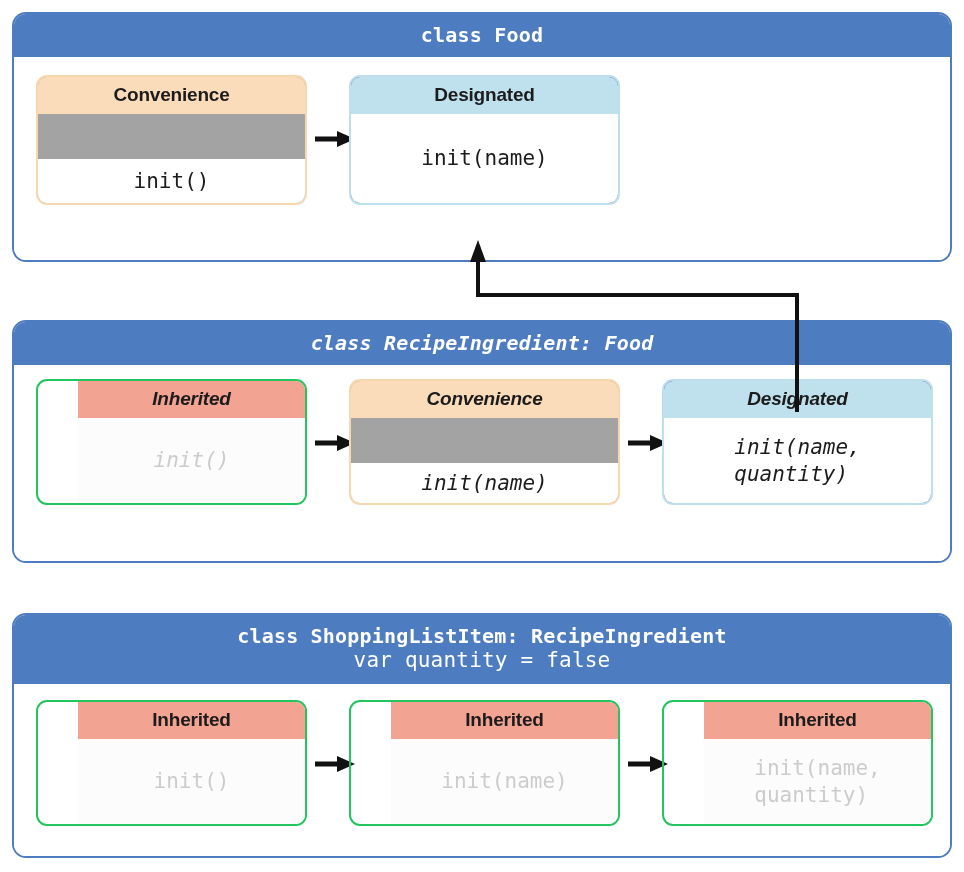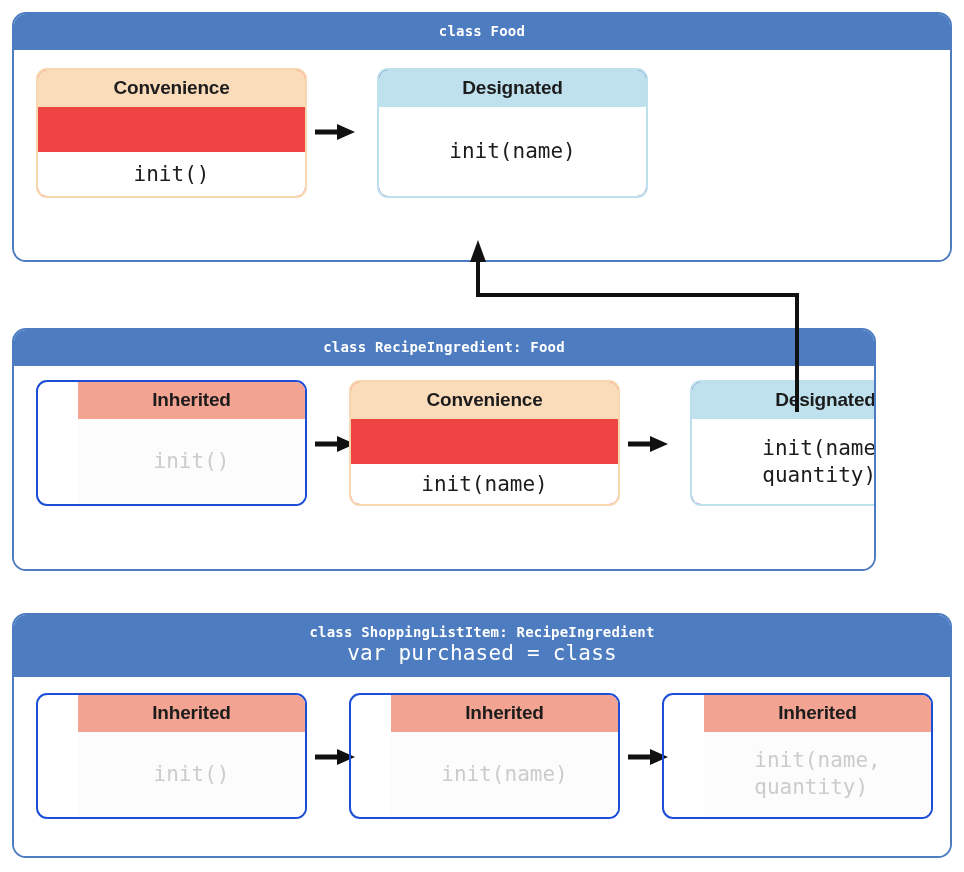--- a/index.html
+++ b/index.html
@@ -34,21 +34,21 @@
 
   .class-header {
     background: #4d7cc0;
     color: #ffffff;
     text-align: center;
     font-family: "DejaVu Sans Mono", "Liberation Mono", monospace;
     padding: 9px 8px 10px 8px;
     line-height: 1.22;
   }
   .class-title {
-    font-size: 14px;
+    font-size: 20px;
     font-weight: bold;
     letter-spacing: 0.2px;
     white-space: nowrap;
   }
   .class-subtitle {
     font-size: 21px;
     font-weight: normal;
     letter-spacing: 0.2px;
     white-space: nowrap;
   }
@@ -85,28 +85,28 @@
     justify-content: center;
     text-align: left;
     font-family: "DejaVu Sans Mono", "Liberation Mono", monospace;
     font-size: 21px;
     line-height: 1.28;
     color: #1c1c1c;
     white-space: pre-line;
   }
 
   
-  .kind-convenience { border: 2px solid #f7d7b0; background: #ef4444; gap: 45px; }
+  .kind-convenience { border: 2px solid #f7d7b0; background: #a3a3a3; gap: 45px; }
   .kind-convenience .init-head { background: #fadcba; }
 
-  .kind-designated  { border: 2px solid #bde0ed; background: #4c1d95; margin-left: 28px; }
+  .kind-designated  { border: 2px solid #bde0ed; background: #4c1d95; }
   .kind-designated  .init-head { background: #bfe1ee; }
 
   .kind-inherited   { border: 2px solid #f0a08e; background: #f3a housekeeping; }
-  .kind-inherited   { border: 2px solid #1d4ed8; padding-left: 40px; }
+  .kind-inherited   { border: 2px solid #22c55e; padding-left: 40px; }
   .kind-inherited   .init-head { background: #f3a391; }
 
   .muted .init-body { color: #cccccc; }
   .muted .init-body { background: #fcfcfc; }
 
   
   .arrow-h {
     position: absolute;
     height: 20px;
   }
@@ -143,21 +143,21 @@
       </div>
 
       <div class="init-box kind-designated" style="left:335px; top:18px; width:271px; height:130px;">
         <div class="init-head">Designated</div>
         <div class="init-body">init(name)</div>
       </div>
 
     </div>
   </div>
 
-  <div class="class-box" style="left:12px; top:328px; width:864px; height:243px;">
+  <div class="class-box" style="left:12px; top:320px; width:940px; height:243px;font-style:italic;">
     <div class="class-header">
       <div class="class-title">class RecipeIngredient: Food</div>
     </div>
     <div class="class-body">
 
       <div class="init-box kind-inherited muted" style="left:22px; top:14px; width:271px; height:126px;">
         <div class="init-head">Inherited</div>
         <div class="init-body">init()</div>
       </div>
 
@@ -185,21 +185,21 @@
         <div class="init-body">init(name,
 quantity)</div>
       </div>
 
     </div>
   </div>
 
   <div class="class-box" style="left:12px; top:613px; width:940px; height:245px;">
     <div class="class-header">
       <div class="class-title">class ShoppingListItem: RecipeIngredient</div>
-      <div class="class-subtitle">var purchased = class</div>
+      <div class="class-subtitle">var quantity = false</div>
     </div>
     <div class="class-body">
 
       <div class="init-box kind-inherited muted" style="left:22px; top:16px; width:271px; height:126px;">
         <div class="init-head">Inherited</div>
         <div class="init-body">init()</div>
       </div>
 
       <div class="arrow-h" style="left:297px; top:70px; width:46px; height:20px;">
         <svg width="46" height="20" viewBox="0 0 46 20">

